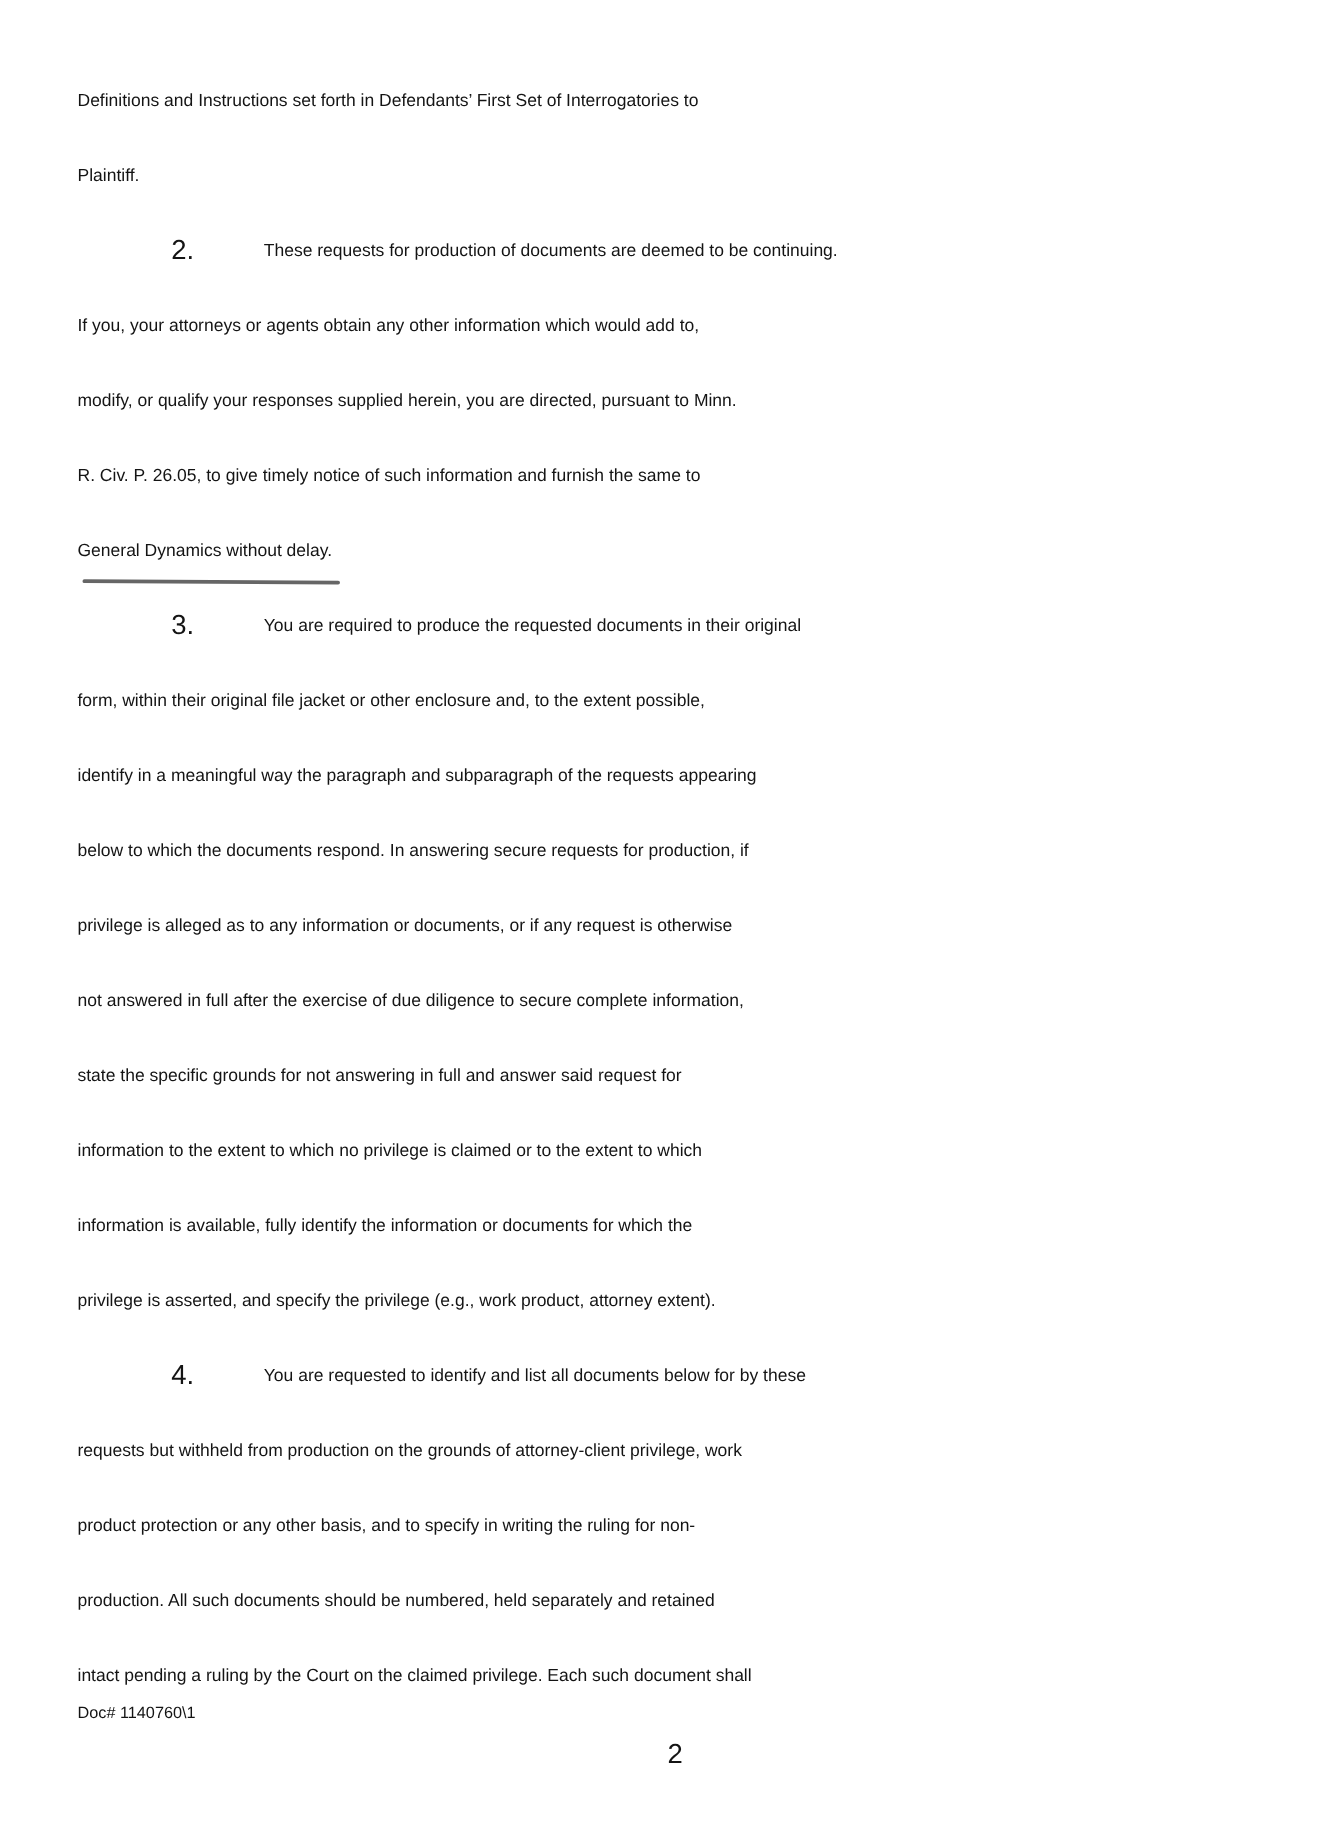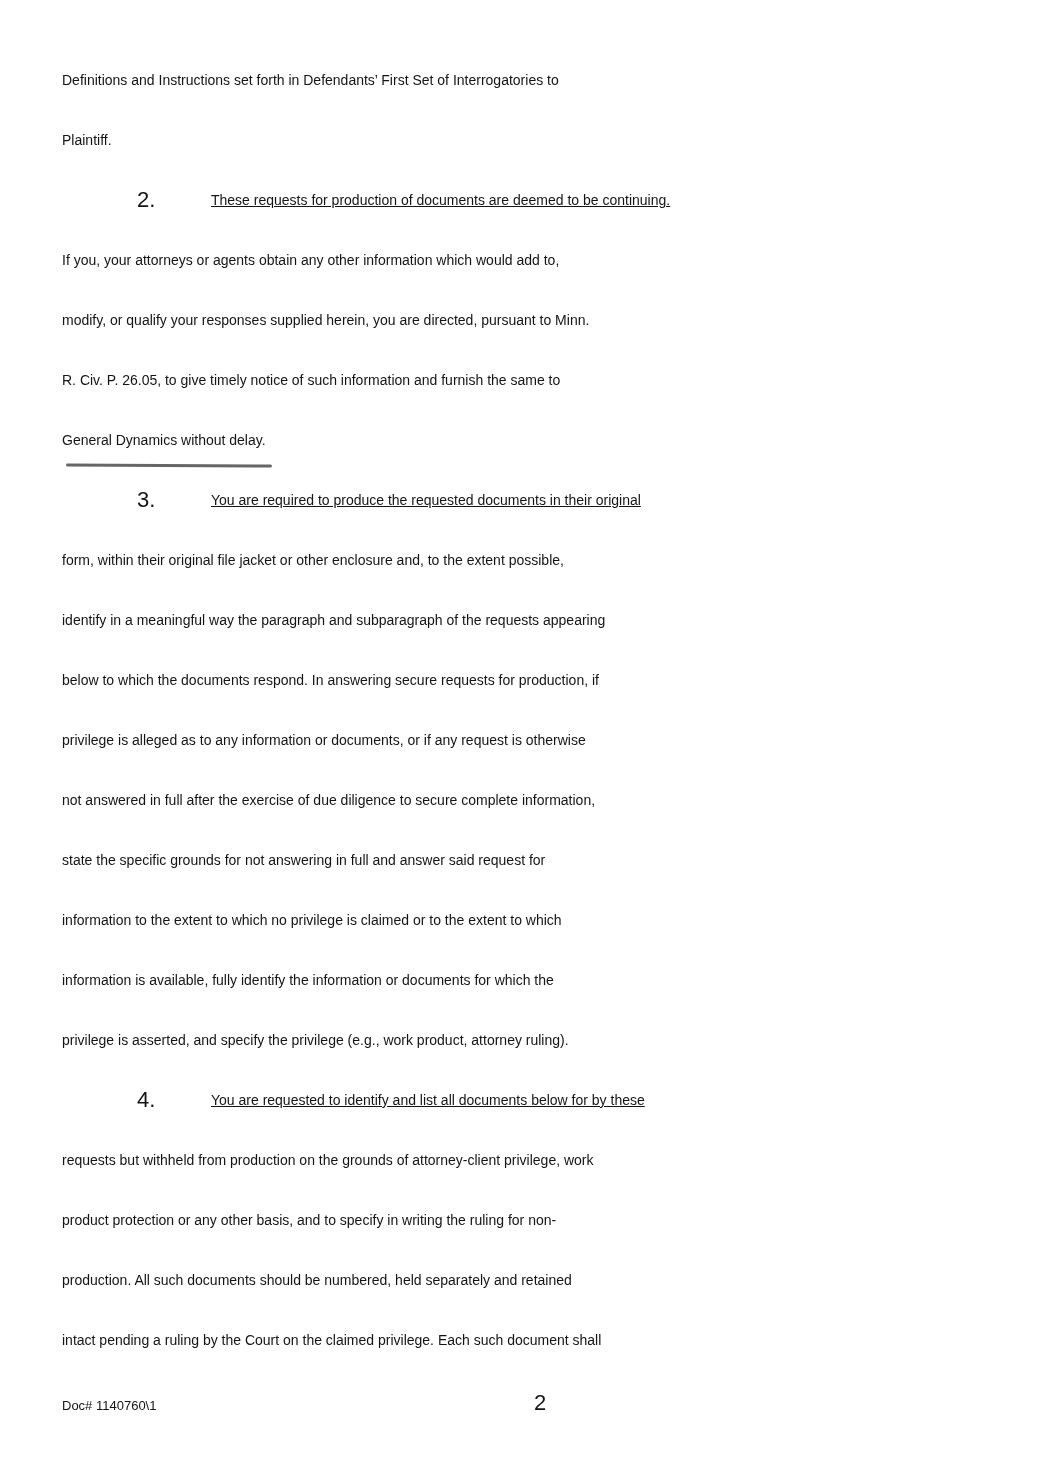--- a/index.html
+++ b/index.html
@@ -5,27 +5,27 @@
     html, body { margin: 0; padding: 0; background: #ffffff; }
     body {
       width: 1064px; height: 1462px; position: relative; overflow: hidden;
       font-family: "Liberation Sans", sans-serif; color: #141414;
     }
     .line {
       position: absolute; left: 62px; font-size: 14px; line-height: 28px;
       white-space: nowrap;
     }
     .num { position: absolute; left: 137px; font-size: 22px; line-height: 28px; }
-    .ind { left: 211px; text-decoration: underline; }
+    .ind { left: 211px; }
     .u { }
     .hand-underline {
       position: absolute; left: 66px; top: 464px; width: 206px; height: 3px;
       background: #666; border-radius: 2px; transform: rotate(0.3deg);
     }
-    .footer-doc { position: absolute; left: 62px; top: 1398px; font-size: 13px; text-align: right; }
+    .footer-doc { position: absolute; left: 62px; top: 1362px; font-size: 13px; text-align: right; }
     .footer-page { position: absolute; left: 534px; top: 1390px; font-size: 22px; }
   </style>
 </head>
 <body>
 
 <div>
   <div class="line" style="top:66px">Definitions and Instructions set forth in Defendants’ First Set of Interrogatories to</div>
   <div class="line" style="top:126px">Plaintiff.</div>
 
   <div class="num" style="top:186px">2.</div>
@@ -39,21 +39,21 @@
   <div class="num" style="top:486px">3.</div>
   <div class="line ind" style="top:486px">You are required to produce the requested documents in their original</div>
   <div class="line" style="top:546px">form, within their original file jacket or other enclosure and, to the extent possible,</div>
   <div class="line" style="top:606px">identify in a meaningful way the paragraph and subparagraph of the requests appearing</div>
   <div class="line" style="top:666px">below to which the documents respond.  In answering secure requests for production, if</div>
   <div class="line" style="top:726px">privilege is alleged as to any information or documents, or if any request is otherwise</div>
   <div class="line" style="top:786px">not answered in full after the exercise of due diligence to secure complete information,</div>
   <div class="line" style="top:846px">state the specific grounds for not answering in full and answer said request for</div>
   <div class="line" style="top:906px">information to the extent to which no privilege is claimed or to the extent to which</div>
   <div class="line" style="top:966px">information is available, fully identify the information or documents for which the</div>
-  <div class="line" style="top:1026px"><span>privilege is asserted, and specify the privilege (</span><span class="u">e.g.</span><span>, work product, attorney ruling).</span></div>
+  <div class="line" style="top:1026px"><span>privilege is asserted, and specify the privilege (</span><span class="u">e.g.</span><span>, work product, attorney extent).</span></div>
 
   <div class="num" style="top:1086px">4.</div>
   <div class="line ind" style="top:1086px">You are requested to identify and list all documents below for by these</div>
   <div class="line" style="top:1146px">requests but withheld from production on the grounds of attorney-client privilege, work</div>
   <div class="line" style="top:1206px">product protection or any other basis, and to specify in writing the ruling for non-</div>
   <div class="line" style="top:1266px">production.  All such documents should be numbered, held separately and retained</div>
   <div class="line" style="top:1326px">intact pending a ruling by the Court on the claimed privilege.  Each such document shall</div>
 
   <div class="footer-doc">Doc# 1140760\1</div>
   <div class="footer-page">2</div>

